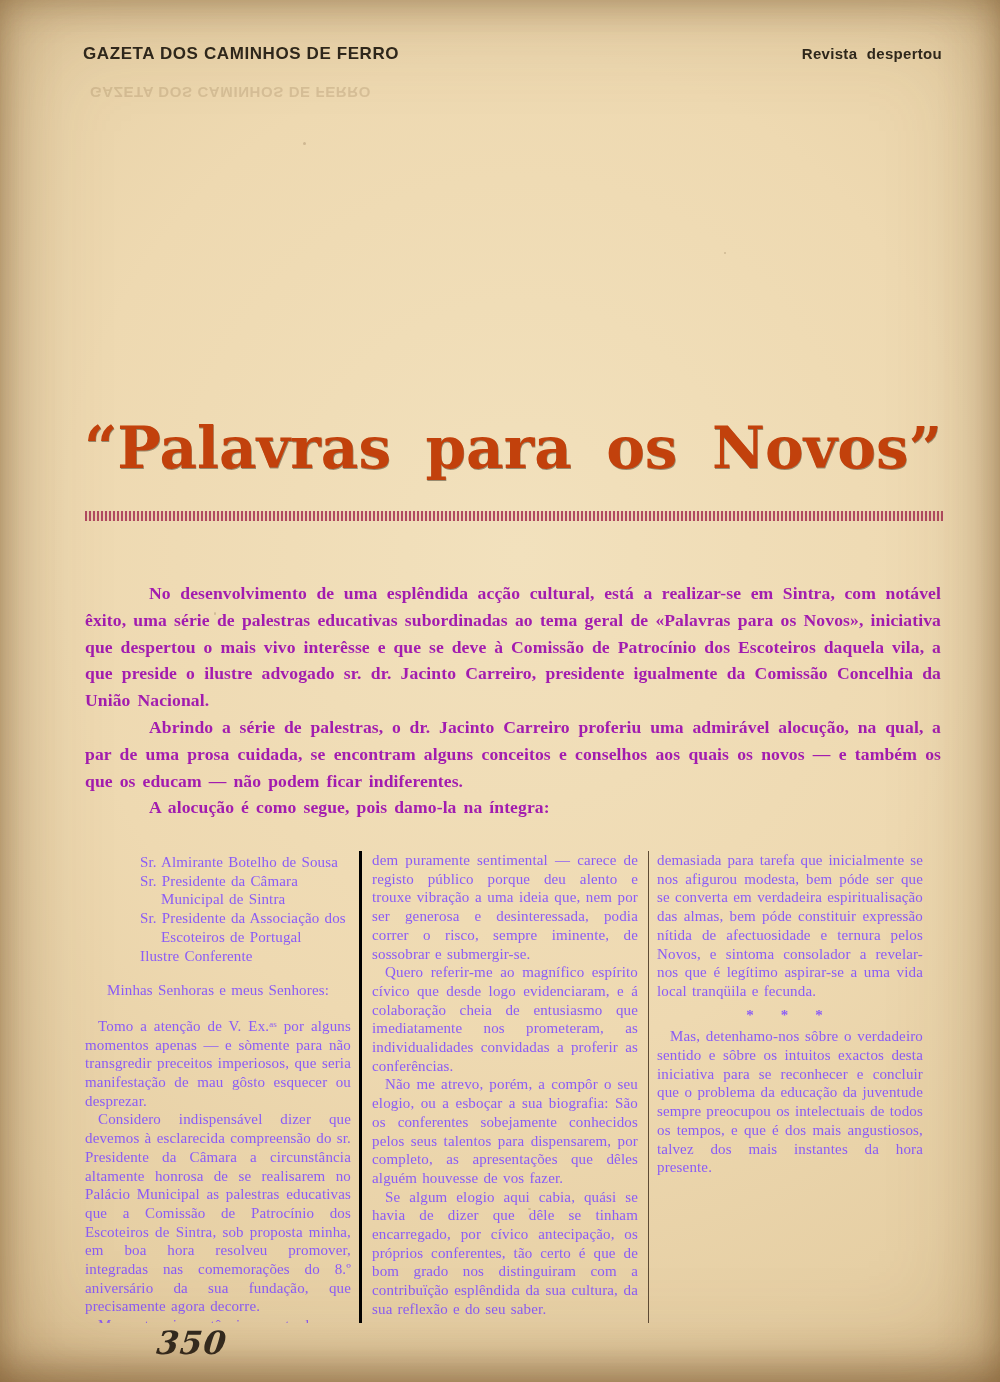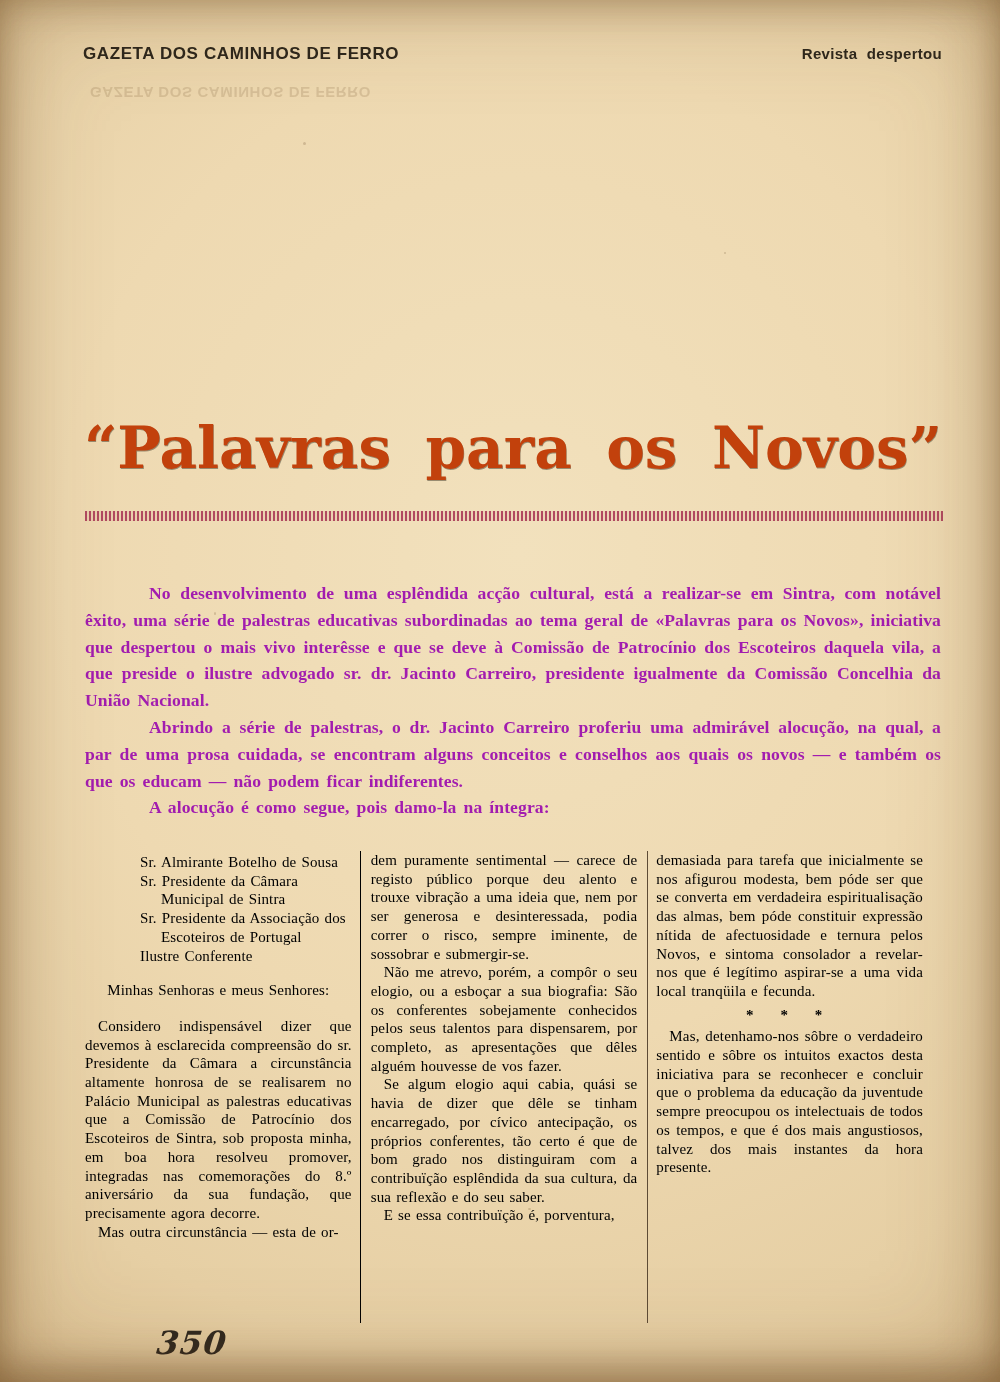--- a/index.html
+++ b/index.html
@@ -51,25 +51,25 @@
   
   .lead{
     position:absolute;top:572px;left:85px;width:856px;
     font-size:17.6px;line-height:26.8px;font-weight:bold;color:#a21caf;
     text-align:justify;word-spacing:2.5px;letter-spacing:.1px;margin-top:8px;
   }
   .lead p{margin:0;text-indent:64px;}
   
   .cols{
     position:absolute;top:851px;left:85px;width:838px;height:472px;
-    display:flex;color:#000000;font-size:15px;line-height:18.7px;
+    display:flex;color:#8b5cf6;font-size:15px;line-height:18.7px;
     text-align:justify;word-spacing:1.2px;letter-spacing:.15px;
   }
   .col{flex:1 1 0;overflow:hidden;}
-  .col-mid{border-left:1px solid #000000;border-right:1px solid #5d4b35;padding:0 10px;margin:0 8px;}
+  .col-mid{border-left:3px solid #000000;border-right:1px solid #5d4b35;padding:0 10px;margin:0 8px;}
   .col p{margin:0;text-indent:13px;}
   .col p.cont{text-indent:0;}
   .col p.sep{text-align:center;text-indent:0;letter-spacing:11px;margin:5px 0 3px;font-weight:bold;}
   .salutation{margin:2px 0 16px 0;}
   .salutation p{margin:0;padding-left:76px;text-indent:-21px;text-align:left;}
   .greeting{text-indent:0 !important;margin:0 0 17px 0 !important;text-align:center;}
   
   .pageno{
     position:absolute;left:157px;top:1324px;
     font-family:"DejaVu Serif", serif;font-style:italic;font-weight:bold;
@@ -99,26 +99,28 @@
   <section class="cols">
 
     <div class="col">
       <div class="salutation">
         <p>Sr. Almirante Botelho de Sousa</p>
         <p>Sr. Presidente da Câmara Municipal de Sintra</p>
         <p>Sr. Presidente da Associação dos Escoteiros de Portugal</p>
         <p>Ilustre Conferente</p>
       </div>
       <p class="greeting">Minhas Senhoras e meus Senhores:</p>
+      <p>Tomo a atenção de V. Ex.ᵃˢ por alguns momentos apenas — e sòmente para não transgredir preceitos imperiosos, que seria manifestação de mau gôsto esquecer ou desprezar.</p>
       <p>Considero indispensável dizer que devemos à esclarecida compreensão do sr. Presidente da Câmara a circunstância altamente honrosa de se realisarem no Palácio Municipal as palestras educativas que a Comissão de Patrocínio dos Escoteiros de Sintra, sob proposta minha, em boa hora resolveu promover, integradas nas comemorações do 8.º aniversário da sua fundação, que precisamente agora decorre.</p>
       <p>Mas outra circunstância — esta de or-</p>
     </div>
 
     <div class="col col-mid">
       <p class="cont">dem puramente sentimental — carece de registo público porque deu alento e trouxe vibração a uma ideia que, nem por ser generosa e desinteressada, podia correr o risco, sempre iminente, de sossobrar e submergir-se.</p>
+      <p>Quero referir-me ao magnífico espírito cívico que desde logo evidenciaram, e á colaboração cheia de entusiasmo que imediatamente nos prometeram, as individualidades convidadas a proferir as conferências.</p>
       <p>Não me atrevo, porém, a compôr o seu elogio, ou a esboçar a sua biografia: São os conferentes sobejamente conhecidos pelos seus talentos para dispensarem, por completo, as apresentações que dêles alguém houvesse de vos fazer.</p>
       <p>Se algum elogio aqui cabia, quási se havia de dizer que dêle se tinham encarregado, por cívico antecipação, os próprios conferentes, tão certo é que de bom grado nos distinguiram com a contribuïção esplêndida da sua cultura, da sua reflexão e do seu saber.</p>
       <p>E se essa contribuïção é, porventura,</p>
     </div>
 
     <div class="col">
       <p class="cont">demasiada para tarefa que inicialmente se nos afigurou modesta, bem póde ser que se converta em verdadeira espiritualisação das almas, bem póde constituir expressão nítida de afectuosidade e ternura pelos Novos, e sintoma consolador a revelar-nos que é legítimo aspirar-se a uma vida local tranqüila e fecunda.</p>
       <p class="sep">* * *</p>
       <p>Mas, detenhamo-nos sôbre o verdadeiro sentido e sôbre os intuitos exactos desta iniciativa para se reconhecer e concluir que o problema da educação da juventude sempre preocupou os intelectuais de todos os tempos, e que é dos mais angustiosos, talvez dos mais instantes da hora presente.</p>
     </div>

